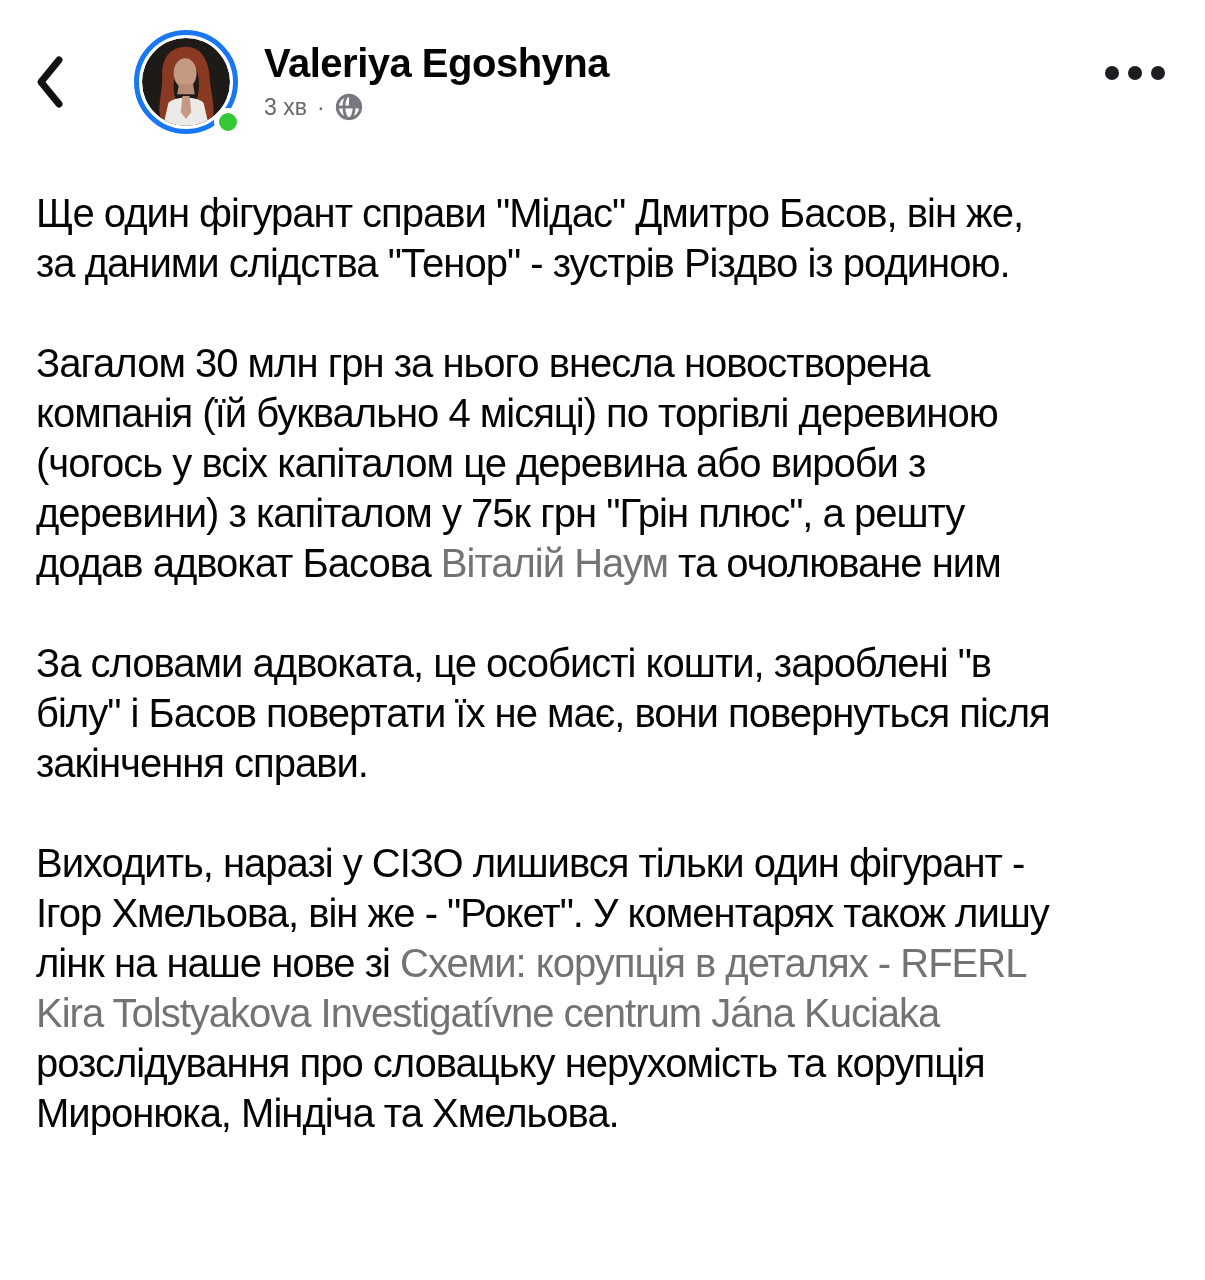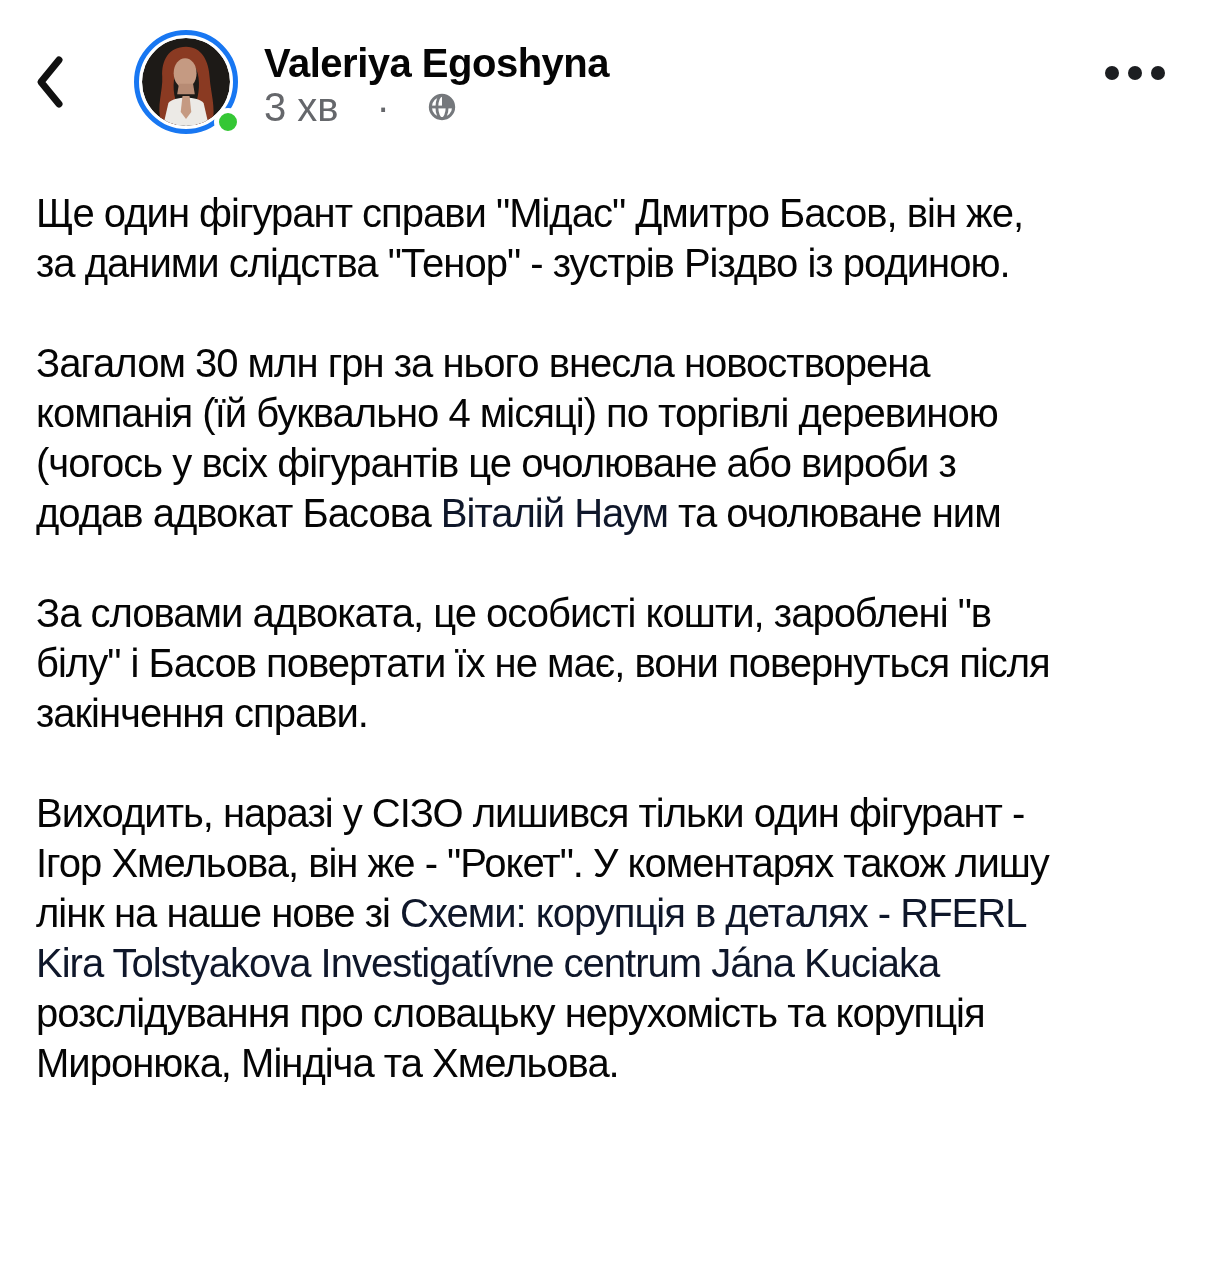--- a/index.html
+++ b/index.html
@@ -79,23 +79,22 @@
     color: #050505;
     letter-spacing: -0.5px;
     line-height: 46px;
     cursor: pointer;
   }
   .post-meta {
     display: flex;
     align-items: center;
     margin-top: 4px;
     color: #65676b;
-    font-size: 40px;
+    font-size: 23px;
     line-height: 34px;
-    gap: 28px;
   }
   .meta-sep { margin: 0 10px; }
   .globe { width: 28px; height: 28px; display: block; }
   .more-btn {
     background: none;
     border: none;
     margin-left: auto;
     display: flex;
     align-items: center;
     gap: 9px;
@@ -116,21 +115,21 @@
   .post-body {
     padding: 54px 36px 0 36px;
     color: #050505;
     font-size: 40px;
     line-height: 50px;
     letter-spacing: -1px;
   }
   .para { margin-bottom: 50px; }
   .line { white-space: nowrap; }
   .plink {
-    color: #0f172a;
+    color: #737373;
     cursor: pointer;
     text-decoration: none;
     margin-top: 36px;
   }
 </style>
 </head>
 <body>
 
 <div class="screen">
 
@@ -186,21 +185,22 @@
   <main class="post-body">
 
     <div class="para">
       <div class="line">Ще один фігурант справи "Мідас" Дмитро Басов, він же,</div>
       <div class="line">за даними слідства "Тенор" - зустрів Різдво із родиною.</div>
     </div>
 
     <div class="para">
       <div class="line">Загалом 30 млн грн за нього внесла новостворена</div>
       <div class="line">компанія (їй буквально 4 місяці) по торгівлі деревиною</div>
-      <div class="line">(чогось у всіх фігурантів це очолюване або вироби з</div>
+      <div class="line">(чогось у всіх капіталом це деревина або вироби з</div>
+      <div class="line">деревини) з капіталом у 75к грн "Грін плюс", а решту</div>
       <div class="line"><span>додав адвокат Басова </span><span class="plink">Віталій Наум</span><span> та очолюване ним</span></div>
     </div>
 
     <div class="para">
       <div class="line">За словами адвоката, це особисті кошти, зароблені "в</div>
       <div class="line">білу" і Басов повертати їх не має, вони повернуться після</div>
       <div class="line">закінчення справи.</div>
     </div>
 
 

